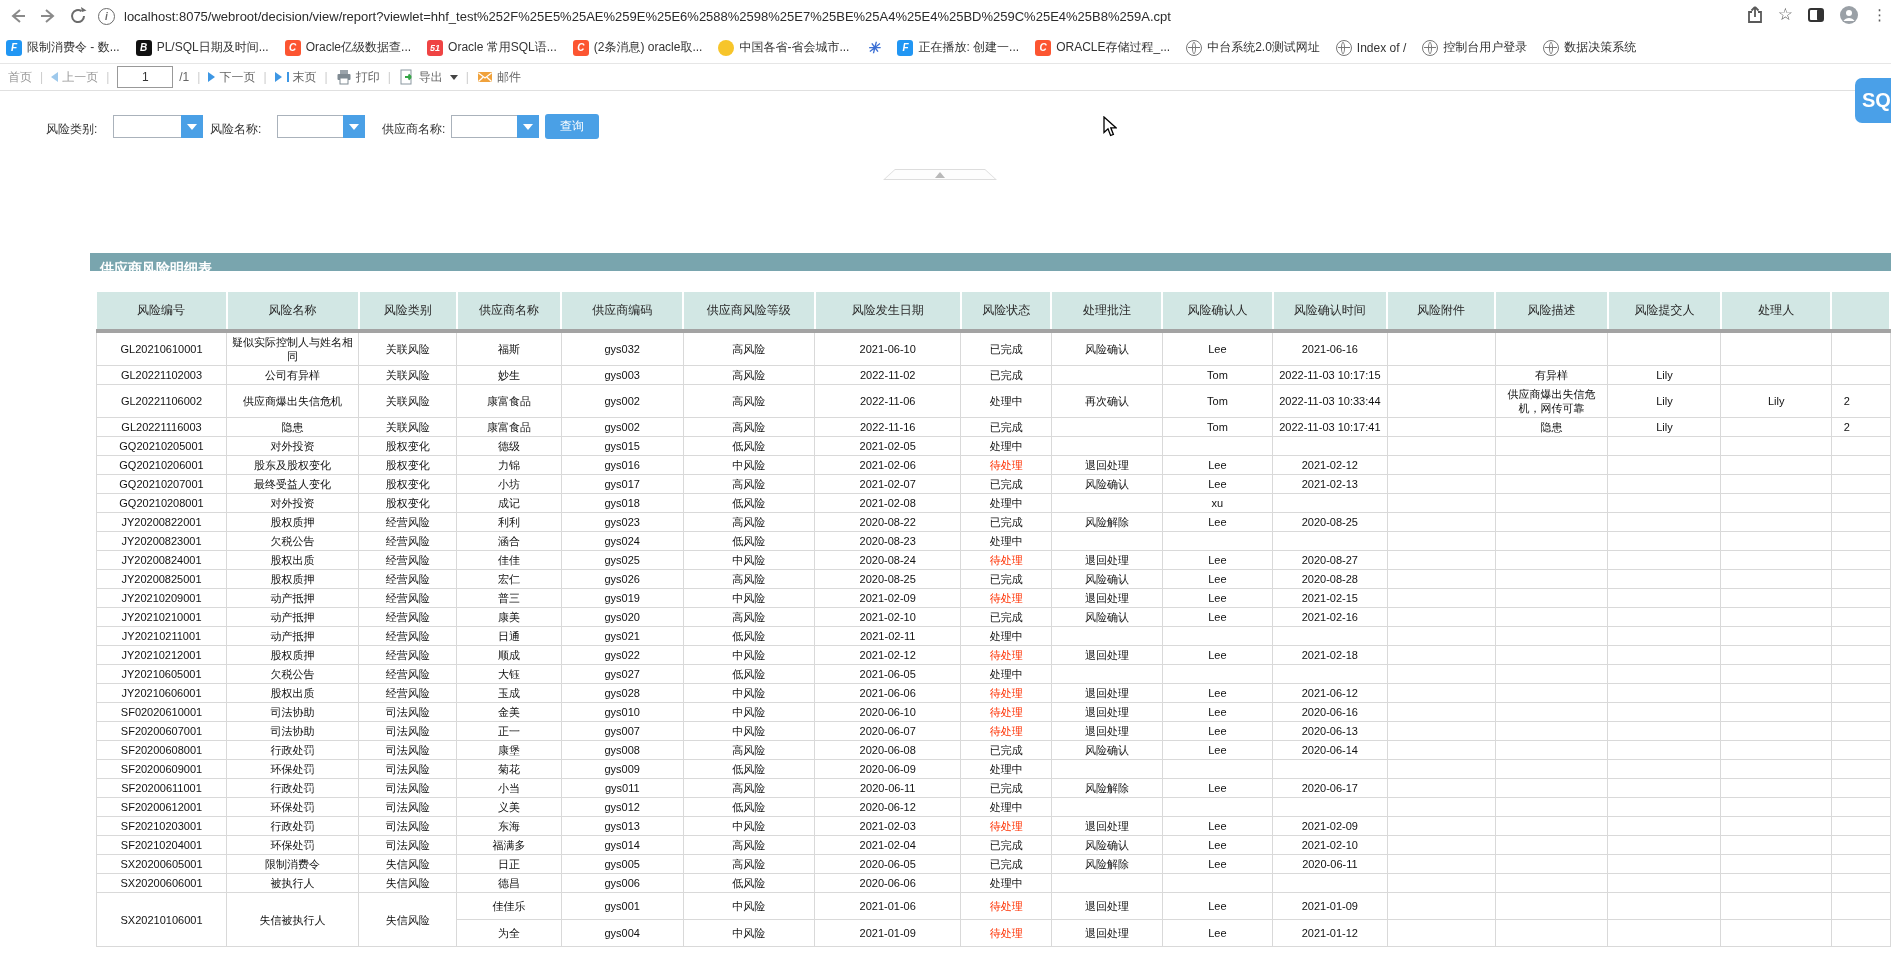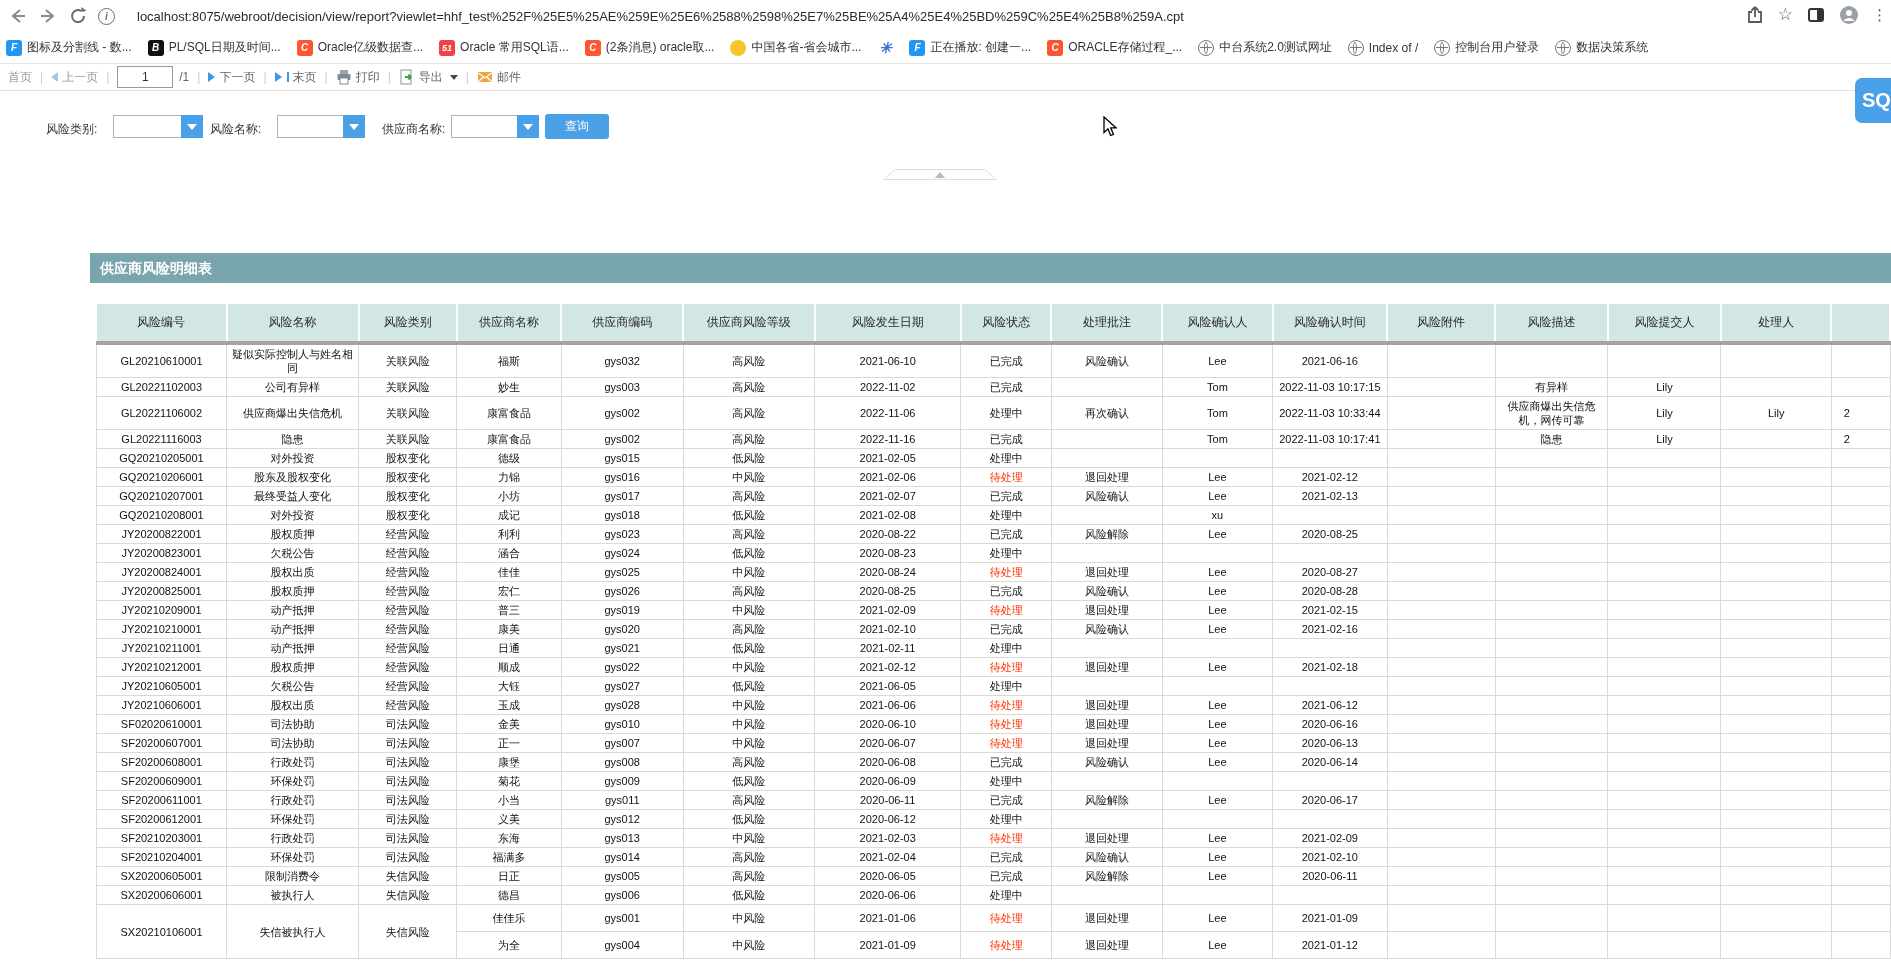--- a/index.html
+++ b/index.html
@@ -6,21 +6,21 @@
   body{
     width:1891px;height:967px;overflow:hidden;background:#fff;position:relative;
     font-family:"Liberation Sans",sans-serif;color:#222;
   }
   
   .chrome{position:absolute;left:0;top:0;width:1891px;height:32px;background:#fff;}
   .nav-ic{position:absolute;top:6px;width:20px;height:20px;cursor:pointer;}
   .urlbar{position:absolute;left:98px;top:2px;height:28px;display:flex;align-items:center;}
   .info-ic{width:15px;height:15px;border:1.5px solid #6b6b6b;border-radius:50%;
     font-size:10px;line-height:15px;text-align:center;color:#6b6b6b;font-style:italic;font-weight:bold;}
-  .url-text{margin-left:22px;font-size:13px;color:#2b2b2b;white-space:nowrap;}
+  .url-text{margin-left:9px;font-size:13px;color:#2b2b2b;white-space:nowrap;}
   .chrome-right{position:absolute;right:4px;top:5px;display:flex;align-items:center;gap:13px;}
   .star{font-size:17px;color:#595959;line-height:20px;}
   .kebab{font-size:15px;color:#595959;letter-spacing:0;}
   
   .bookmarks{position:absolute;left:0;top:32px;width:1891px;height:32px;background:#fff;
     border-bottom:1px solid #e6e6e6;display:flex;align-items:center;padding-left:6px;box-sizing:border-box;}
   .bm-item{display:flex;align-items:center;margin-right:16px;cursor:pointer;flex:0 0 auto;}
   .bm-item .lbl{font-size:12px;color:#333;margin-left:5px;white-space:nowrap;}
   .fav{width:16px;height:16px;border-radius:3px;flex:0 0 auto;position:relative;
     font-size:10px;font-weight:bold;color:#fff;text-align:center;line-height:16px;}
@@ -49,37 +49,37 @@
   .caret-down{display:inline-block;width:0;height:0;border-left:4px solid transparent;
     border-right:4px solid transparent;border-top:5px solid #444;margin-left:3px;}
   .tb-ic{width:16px;height:16px;display:inline-block;}
   
   .filter-label{position:absolute;font-size:12px;color:#333;top:121px;white-space:nowrap;}
   .combo{position:absolute;top:115px;height:23px;background:#fff;border:1px solid #aab2bb;
     box-sizing:border-box;cursor:pointer;}
   .combo .cbtn{position:absolute;right:-1px;top:-1px;width:22px;height:23px;background:#4aa0e6;}
   .combo .cbtn::after{content:"";position:absolute;left:6px;top:9px;width:0;height:0;
     border-left:5px solid transparent;border-right:5px solid transparent;border-top:6px solid #fff;}
-  .query-btn{position:absolute;left:545px;top:114px;width:64px;height:25px;background:#4aa0e6;color:#fff;
+  .query-btn{position:absolute;left:545px;top:114px;width:54px;height:25px;background:#4aa0e6;color:#fff;
     font-size:12px;text-align:center;line-height:25px;border-radius:3px;cursor:pointer;}
   
   .handle{position:absolute;left:883px;top:169px;width:114px;height:11px;cursor:pointer;}
   .handle .outer{position:absolute;inset:0;background:#ddd;
     clip-path:polygon(12px 0,102px 0,114px 11px,0 11px);}
   .handle .inner{position:absolute;left:1px;right:1px;top:1px;bottom:1px;background:#fdfdfd;
     clip-path:polygon(11px 0,101px 0,112px 10px,0 10px);}
   .handle .tri-up{position:absolute;left:52px;top:3px;width:0;height:0;
     border-left:5px solid transparent;border-right:5px solid transparent;border-bottom:6px solid #b9b9b9;}
   
   .sql-float{position:absolute;left:1855px;top:78px;width:44px;height:45px;background:#4aa0e8;
     border-radius:7px 0 0 7px;color:#fff;font-weight:bold;font-size:20px;line-height:45px;
     padding-left:7px;box-sizing:border-box;cursor:pointer;z-index:5;}
   
   .table-wrap{position:absolute;left:90px;top:253px;width:1801px;height:714px;overflow:hidden;}
-  .table-title{height:30px;line-height:30px;background:#79a5ae;color:#fff;font-size:14px;font-weight:bold;
+  .table-title{height:18px;line-height:30px;background:#79a5ae;color:#fff;font-size:14px;font-weight:bold;
     padding-left:10px;margin-bottom:21px;}
   table.report{border-collapse:collapse;table-layout:fixed;margin-left:6px;}
   table.report th{background:#d2e7e4;color:#2a2a2a;font-size:12px;font-weight:normal;
     padding:11px 2px;line-height:15px;text-align:center;border-right:2px solid #fff;
     border-bottom:4px solid #a3a3a3;overflow:hidden;white-space:nowrap;}
   table.report td{border:1px solid #d9d9d9;font-size:11px;color:#111;text-align:center;
     padding:2px 2px;line-height:14px;overflow:hidden;word-break:break-all;}
   table.report tr.sub td{padding:6px 2px;}
   table.report td.red{color:#ff3000;}
   table.report td.last-col{text-align:left;padding-left:12px;}
@@ -119,21 +119,21 @@
       <circle cx="10" cy="8" r="3" fill="#fff"></circle>
       <path d="M4.5 16 A6.5 6.5 0 0 1 15.5 16 Z" fill="#fff"></path>
     </svg>
     <span class="kebab">⋮</span>
   </div>
 </div>
 
 <div class="bookmarks" id="bookmarks">
     <span class="bm-item">
       <i class="fav blue-doc">F</i>
-      <span class="lbl">图标及分割线 - 数...</span>
+      <span class="lbl">限制消费令 - 数...</span>
     </span>
     <span class="bm-item">
       <i class="fav black-b">B</i>
       <span class="lbl">PL/SQL日期及时间...</span>
     </span>
     <span class="bm-item">
       <i class="fav csdn">C</i>
       <span class="lbl">Oracle亿级数据查...</span>
     </span>
     <span class="bm-item">

